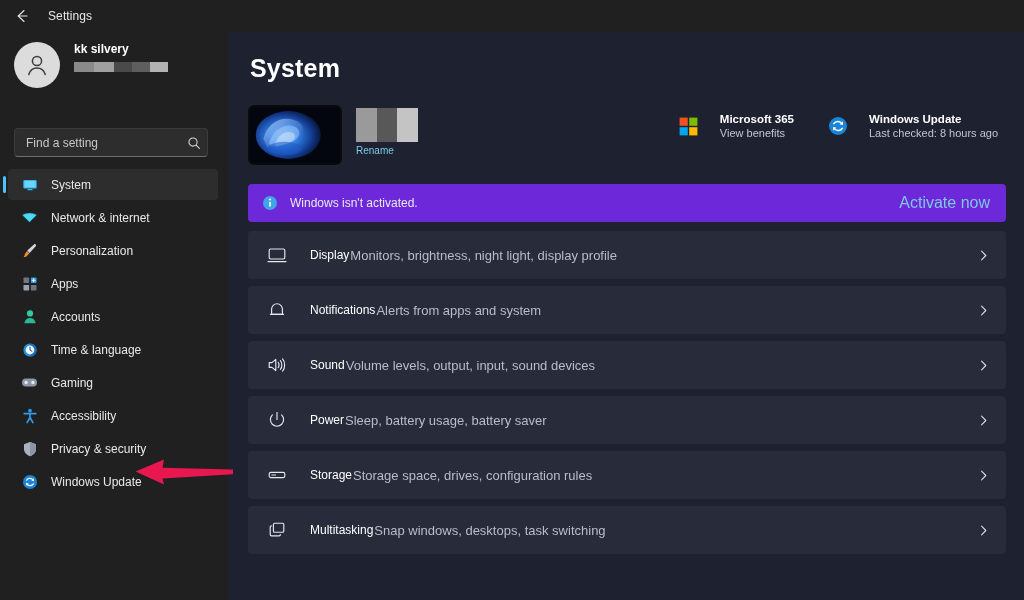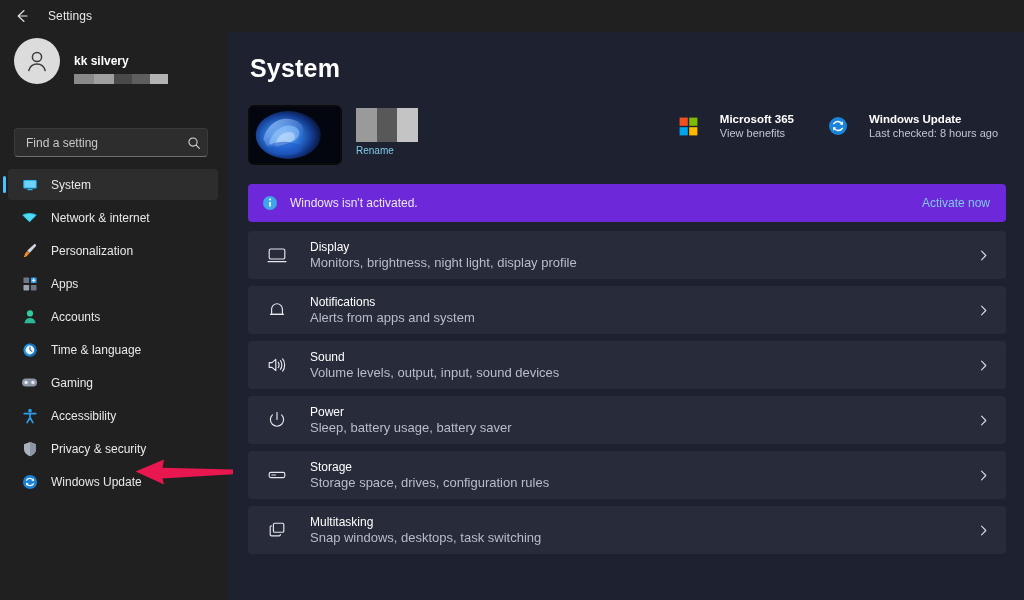--- a/index.html
+++ b/index.html
@@ -53,21 +53,21 @@
     width: 228px;
     flex: 0 0 228px;
     background: #202020;
     display: flex;
     flex-direction: column;
     padding: 0 10px 0 0;
   }
 
   .account {
     display: flex;
-    align-items: flex-end;
+    align-items: flex-start;
     gap: 14px;
     padding: 10px 0 10px 14px;
     height: 62px;
   }
   .avatar {
     width: 46px; height: 46px;
     border-radius: 50%;
     background: #dcdcdc;
     display: flex; align-items: center; justify-content: center;
     flex: 0 0 46px;
@@ -192,40 +192,40 @@
     background: #6d28d9;
     border-radius: 4px;
     display: flex;
     align-items: center;
     padding: 0 16px 0 14px;
     margin-bottom: 9px;
   }
   .banner-icon { width: 16px; height: 16px; flex: 0 0 16px; margin-right: 12px; display:flex; }
   .banner-icon svg { display:block; }
   .banner-text { font-size: 12px; color: #e9eaee; flex: 1 1 auto; }
-  .banner-action { font-size: 12px; color: #7ec8e8; text-decoration: none; }
+  .banner-action { font-size: 16px; color: #7ec8e8; text-decoration: none; }
 
   
   .settings-list { display: flex; flex-direction: column; gap: 7px; }
   .setting-row {
     height: 48px;
     background: #272b3a;
     border-radius: 4px;
     display: flex;
     align-items: center;
     padding: 0 16px 0 18px;
   }
   .row-icon {
     width: 22px; height: 22px; flex: 0 0 22px;
     display: flex; align-items: center; justify-content: center;
     color: #e6e8ee;
     margin-right: 22px;
   }
   .row-icon svg { display:block; }
-  .row-text { flex: 1 1 auto; display: flex; flex-direction: column; gap: 1px; }
+  .row-text { flex: 1 1 auto; display: flex; gap: 1px; }
   .row-title { font-size: 12px; color: #ffffff; }
   .row-sub { font-size: 13px; color: #b9bdc9; }
   .row-chevron { color: #d6d9e2; display:flex; align-items:center; }
   .row-chevron svg { display:block; }
 
   
   .annotation-arrow {
     position: absolute;
     left: 134px;
     top: 454px;

